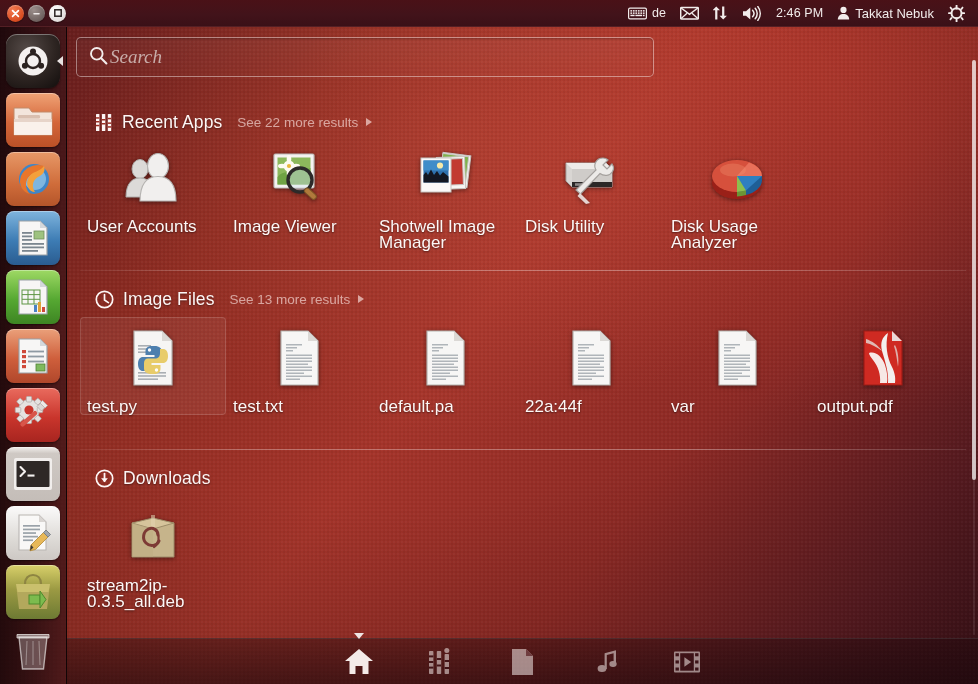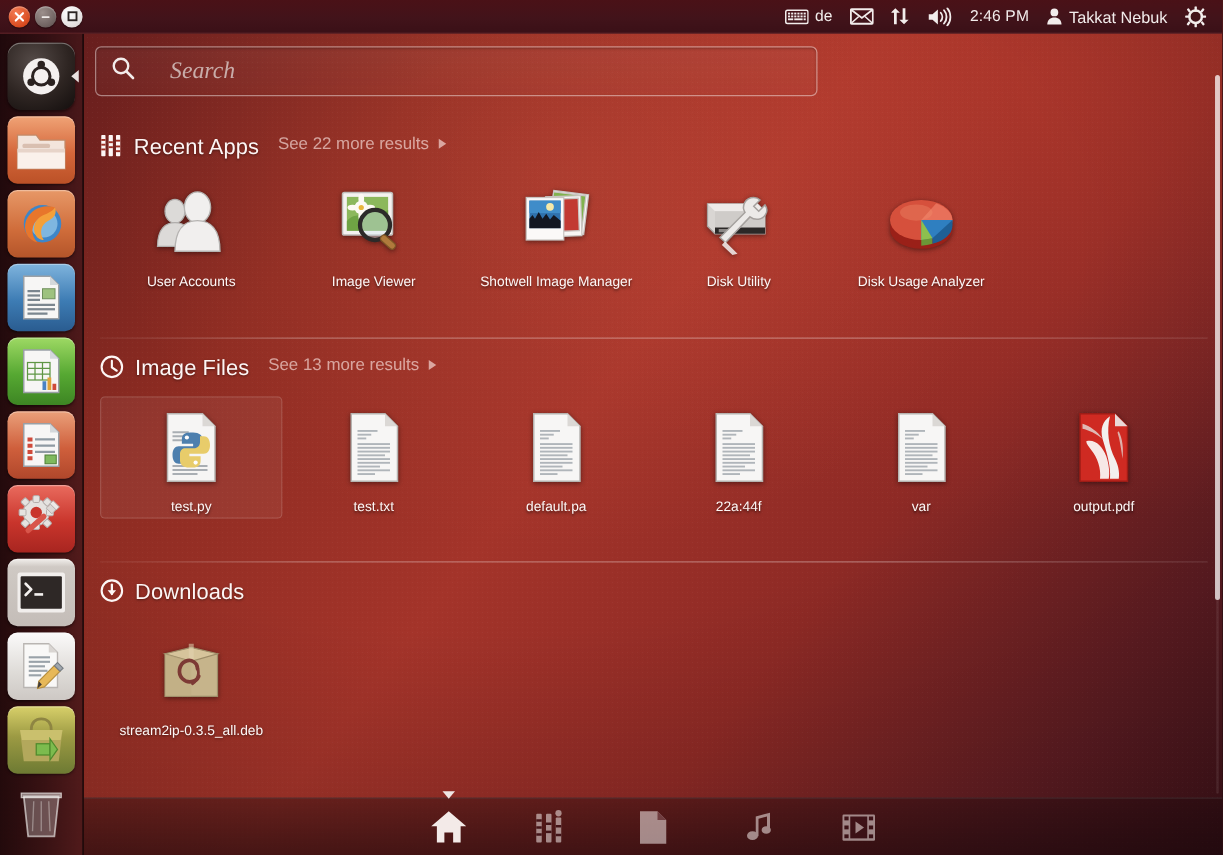--- a/index.html
+++ b/index.html
@@ -133,44 +133,44 @@
   
   #searchbar {
     position: absolute; left: 9px; top: 10px;
     width: 578px; height: 40px;
     border: 1px solid rgba(255,255,255,0.42);
     border-radius: 5px;
     background: linear-gradient(rgba(255,255,255,0.045), rgba(255,255,255,0.015));
     box-shadow: inset 0 1px 2px rgba(0,0,0,0.25);
     display: flex; align-items: center;
     padding: 0 12px;
-    gap: 28px;
+    gap: 2px;
   }
   #search-icon { flex: 0 0 auto; }
   #search-input {
     flex: 1 1 auto;
     background: transparent; border: none; outline: none;
     color: #f3eceb;
     font-family: "Liberation Serif", serif;
     font-size: 19px; font-style: italic;
   }
   #search-input::placeholder { color: #cfb8b5; opacity: 0.92; font-style: italic; }
 
   
   .cat {
     position: absolute; left: 0; width: 911px;
   }
   .cat-divider {
     position: absolute; left: 13px; right: 12px; top: 0; height: 1px;
     background: linear-gradient(90deg, rgba(255,255,255,0.05), rgba(255,255,255,0.30) 18%, rgba(255,255,255,0.33) 70%, rgba(255,255,255,0.10));
   }
   .cat-head {
-    display: flex; align-items: flex-start;
+    display: flex; align-items: center;
     height: 30px;
-    padding-left: 13px;
+    padding-left: 28px;
     gap: 9px;
   }
   .cat-ico { flex: 0 0 auto; display: flex; align-items: center; }
   .cat-title {
     color: #fdf6f5; font-size: 17.5px;
     font-family: "Liberation Sans", sans-serif;
     text-shadow: 0 1px 2px rgba(0,0,0,0.45);
     letter-spacing: 0.1px;
   }
   .cat-more {
@@ -200,22 +200,22 @@
   .tileitem.selected {
     background: rgba(255,255,255,0.055);
     box-shadow: inset 0 0 0 1px rgba(255,255,255,0.14);
   }
   .tile-icon-box {
     width: 66px; height: 66px;
     display: flex; align-items: center; justify-content: center;
     margin-bottom: 8px;
   }
   .tile-label {
-    color: #fdf7f6; font-size: 11px; line-height: 15.5px;
-    text-align: center; width: 132px;
+    color: #fdf7f6; font-size: 17px; line-height: 15.5px;
+    text-align: left; width: 132px;
     text-shadow: 0 1px 2px rgba(0,0,0,0.5);
   }
 
   
   #lensbar {
     position: absolute; left: 67px; bottom: 0;
     width: 911px; height: 46px;
     background: linear-gradient(rgba(30,8,12,0.40), rgba(26,7,11,0.62));
     border-top: 1px solid rgba(255,255,255,0.10);
     display: flex; align-items: center; justify-content: center;

